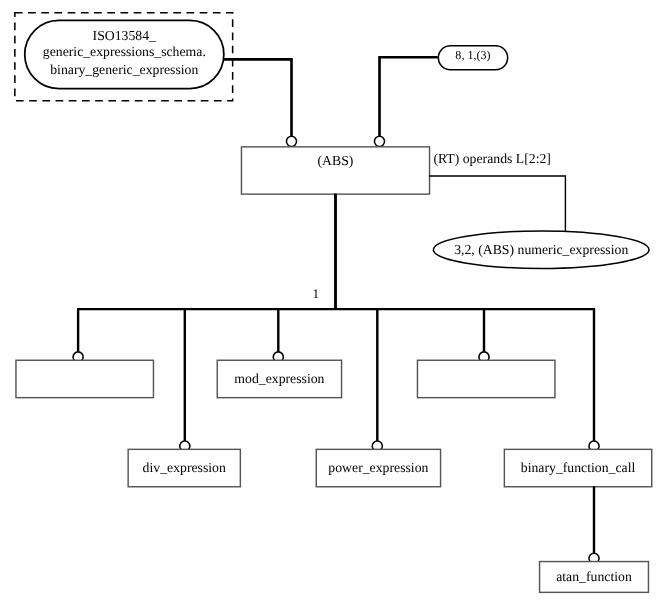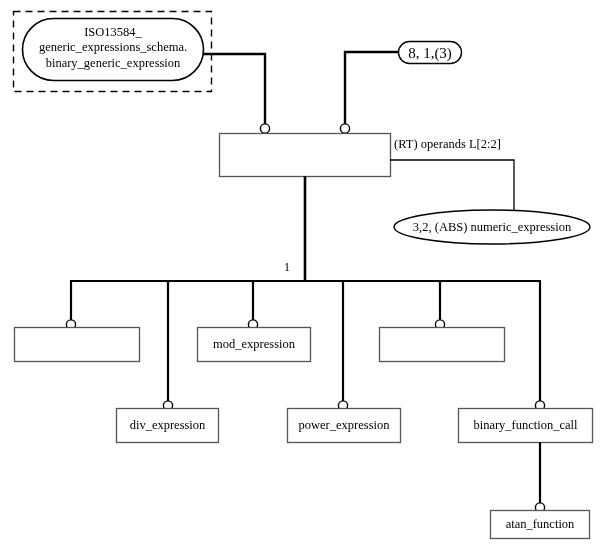--- a/index.html
+++ b/index.html
@@ -35,21 +35,21 @@
   }
   .entity-label {
     font-size: 12.5px;
   }
   .schema-label {
     font-size: 12.5px;
     line-height: 1.22;
     text-align: center;
   }
   .ref-label {
-    font-size: 15px;
+    font-size: 11px;
   }
   .oval-label {
     font-size: 12.5px;
   }
   .edge-text {
     position: absolute;
     font-size: 12.5px;
     white-space: nowrap;
     pointer-events: none;
   }
@@ -123,20 +123,21 @@
 
   <div class="node-label schema-label" style="left:22px; top:25px; width:182px;">
     <div>ISO13584_</div>
     <div>generic_expressions_schema.</div>
     <div>binary_generic_expression</div>
   </div>
 
   <div class="node-label ref-label" style="left:398px; top:45px; width:64px;">8, 1,(3)</div>
 
   <div class="node-label entity-label" style="left:220px; top:139px; width:170px;">
+    <div>(ABS)</div>
   </div>
 
   <div class="edge-text" style="left:394px; top:137px;">(RT) operands  L[2:2]</div>
 
   <div class="node-label oval-label" style="left:394px; top:220px; width:196px;">3,2, (ABS) numeric_expression</div>
 
   <div class="card-text" style="left:284px; top:260px;">1</div>
 
 
   <div class="node-label entity-label" style="left:198px; top:337px; width:112px;">mod_expression</div>

